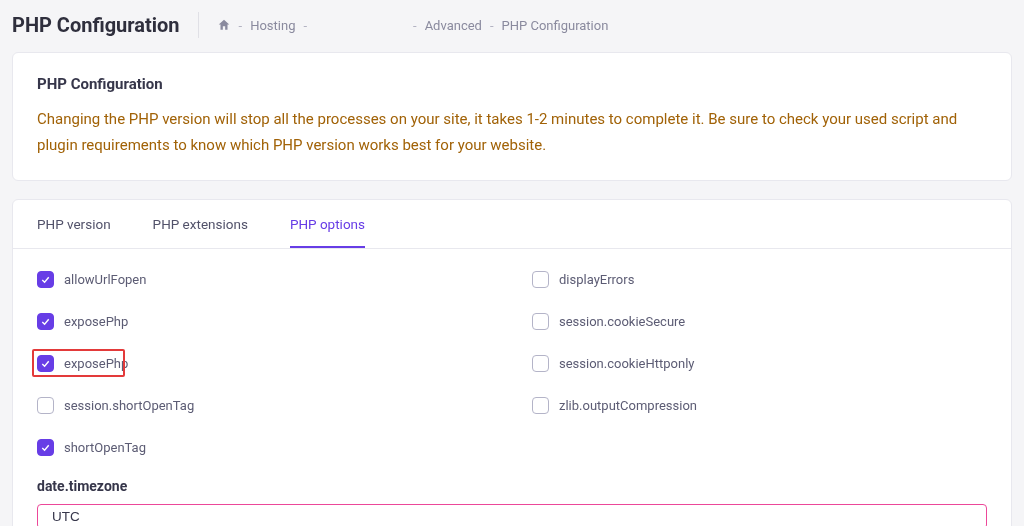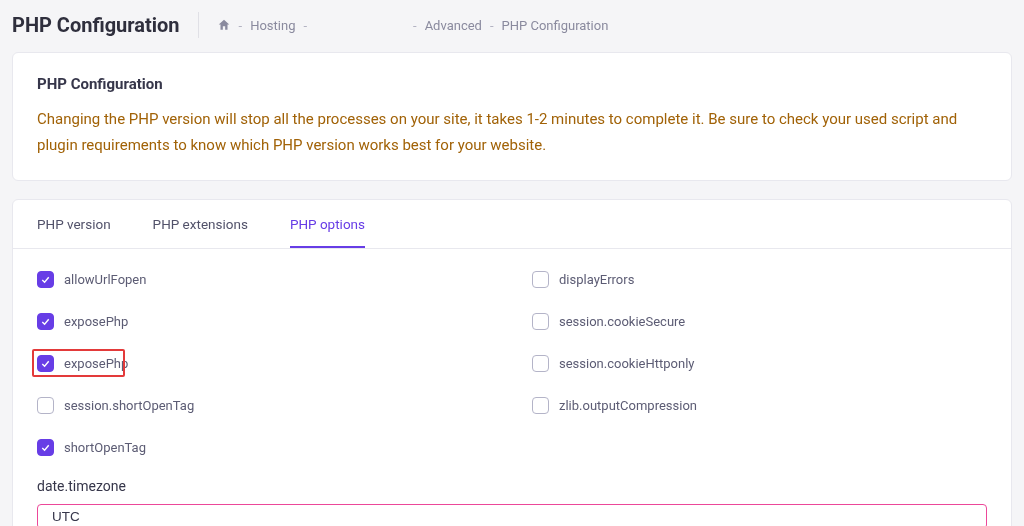--- a/index.html
+++ b/index.html
@@ -86,21 +86,21 @@
 .cb.checked svg { width: 11px; height: 11px; stroke: #fff; stroke-width: 3; fill: none; }
 .opt-label { font-size: 13px; color: #5c5c74; }
 .highlight {
   position: absolute;
   left: -5px; top: -6px;
   width: 93px; height: 28px;
   border: 2.5px solid #e33a3a;
   border-radius: 2px;
   pointer-events: none;
 }
-.field-label { font-size: 14px; font-weight: 400; color: #36364a; margin: 22px 0 10px; }
+.field-label { font-size: 14px; font-weight: 700; color: #36364a; margin: 22px 0 10px; }
 .text-input {
   width: 100%;
   border: 1px solid #ec4899;
   border-radius: 4px;
   padding: 4px 14px;
   font-size: 13.5px;
   color: #36364a;
   outline: none;
 }
 .helper { font-size: 11.5px; color: #9a9ab0; margin-top: 8px; }

